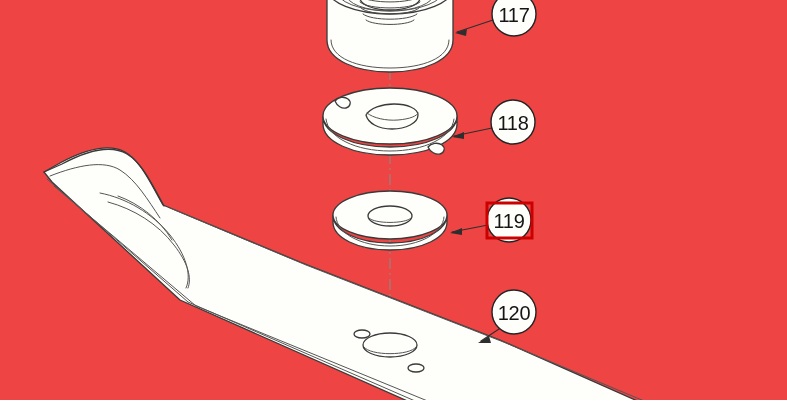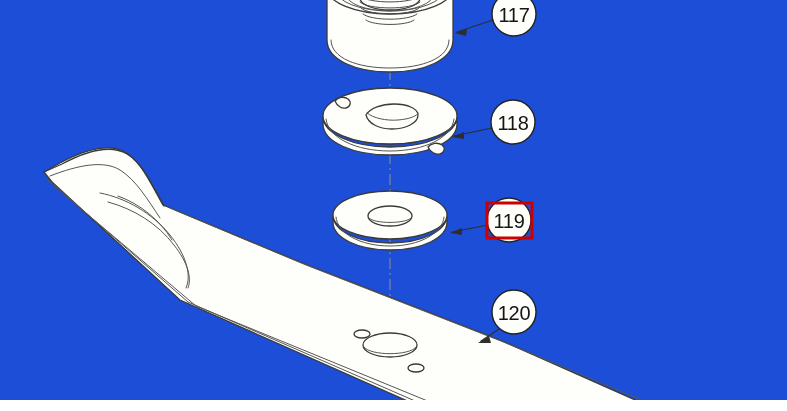--- a/index.html
+++ b/index.html
@@ -4,21 +4,21 @@
 <style>
   html, body {
     margin: 0;
     padding: 0;
     background: #ffffff;
   }
   #diagram-root {
     position: relative;
     width: 787px;
     height: 400px;
-    background: #1d4ed8;
+    background: #ef4444;
     overflow: hidden;
     font-family: "Liberation Sans", sans-serif;
   }
   #diagram-svg {
     position: absolute;
     top: 0;
     left: 0;
     width: 787px;
     height: 411px;
     display: block;

